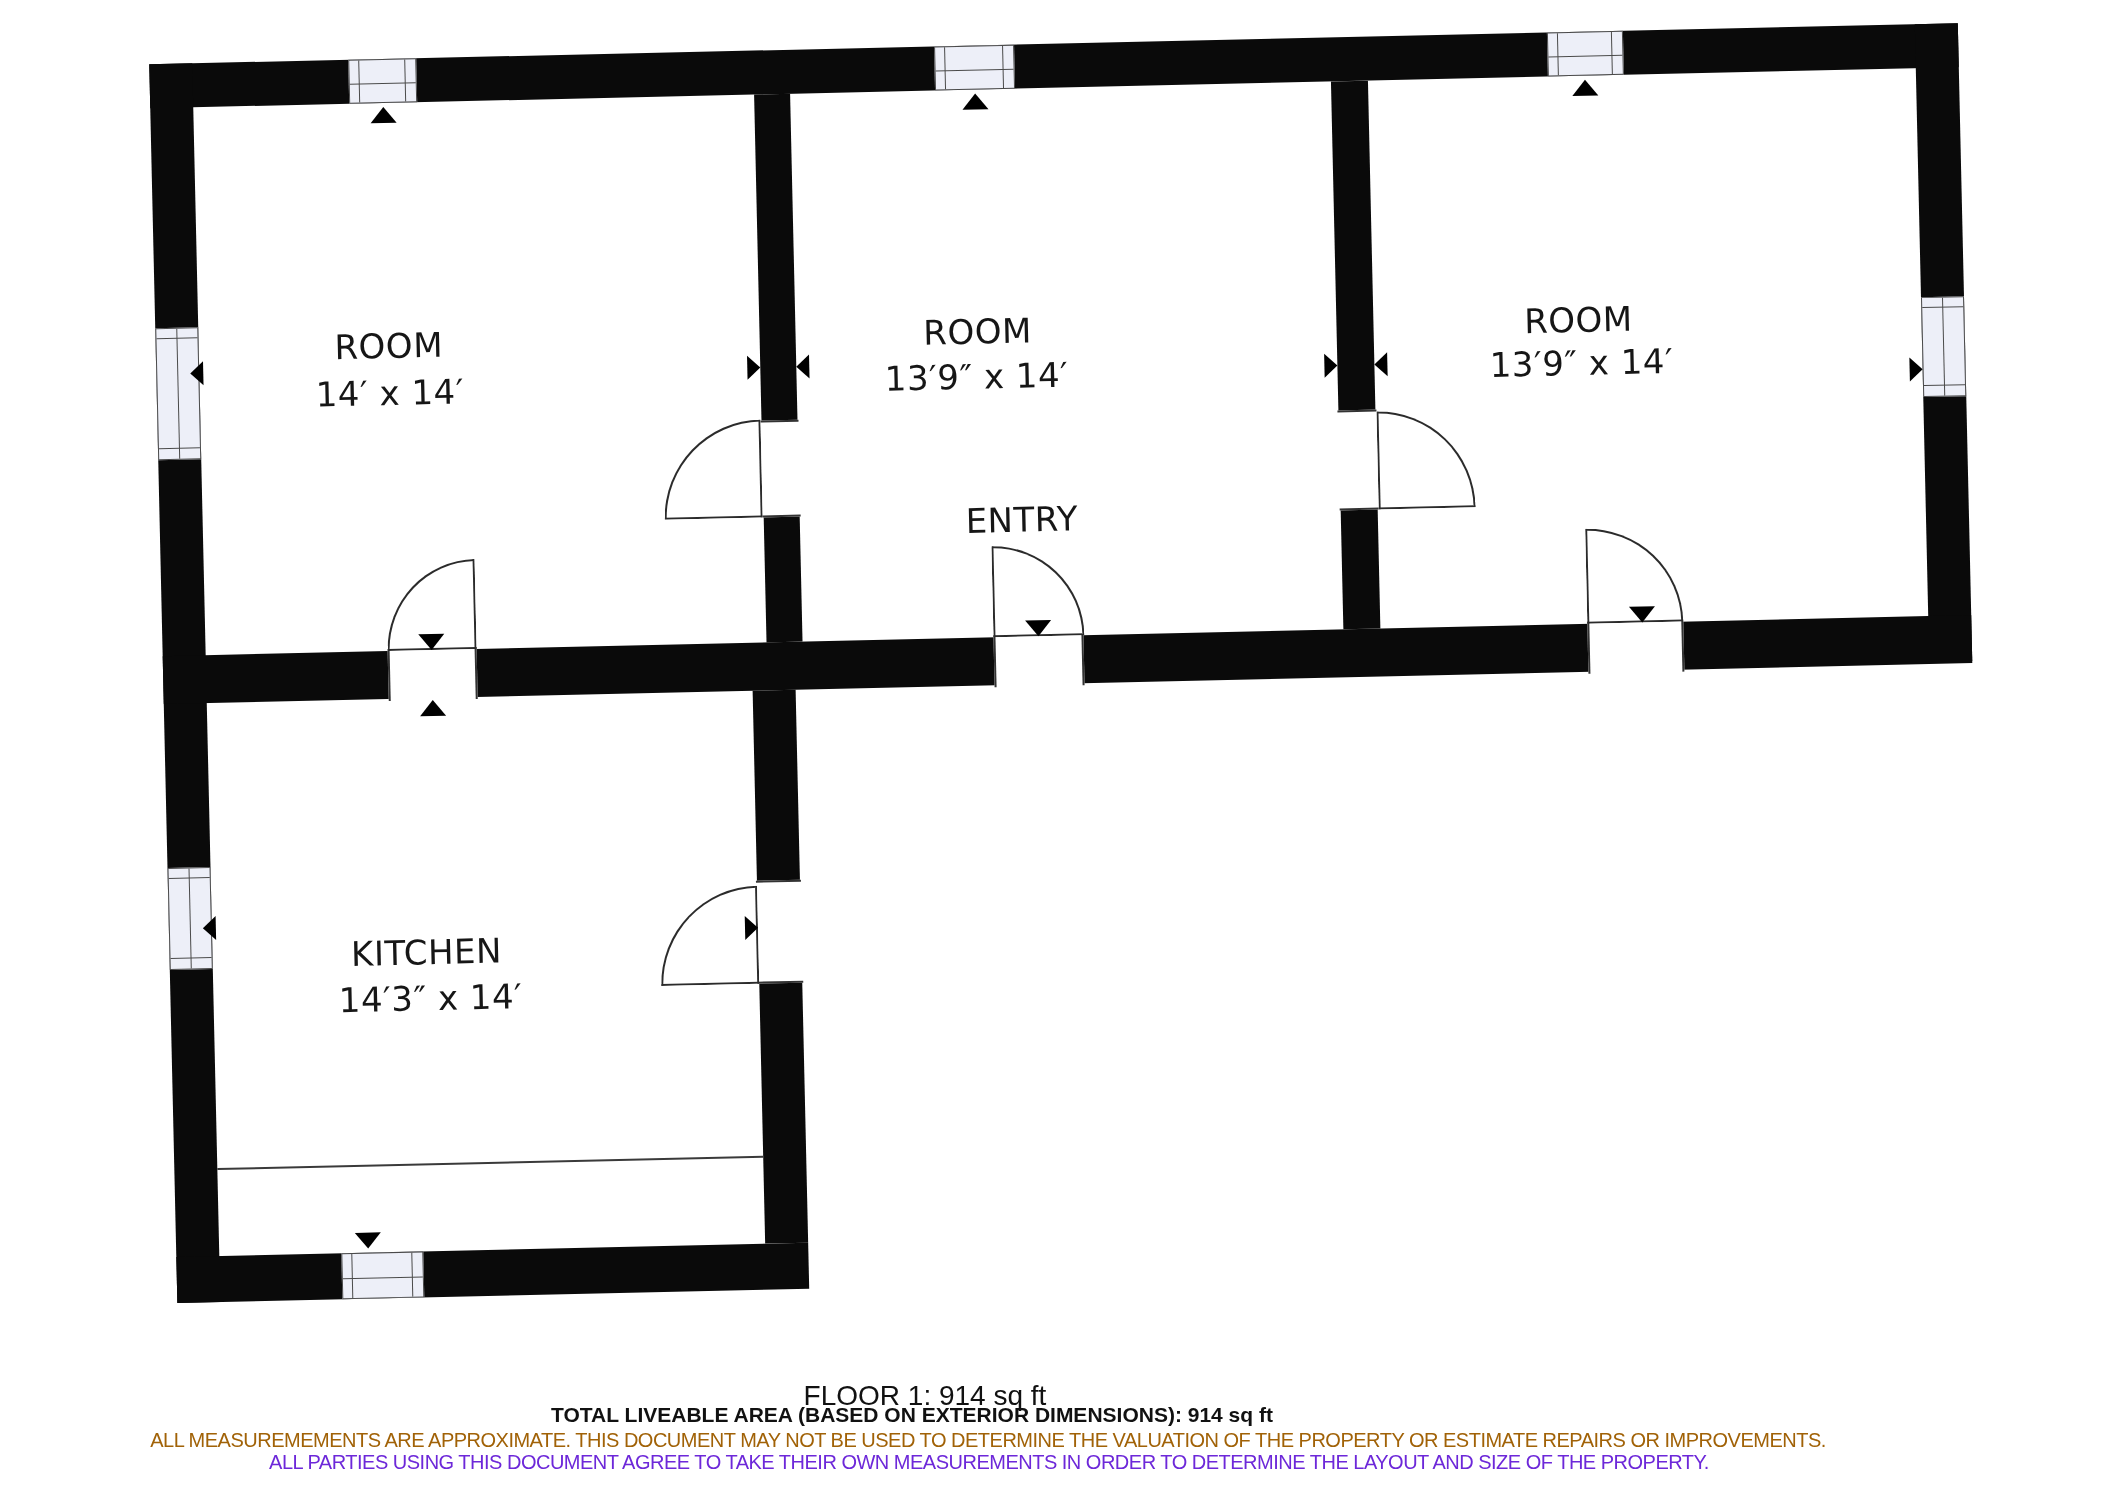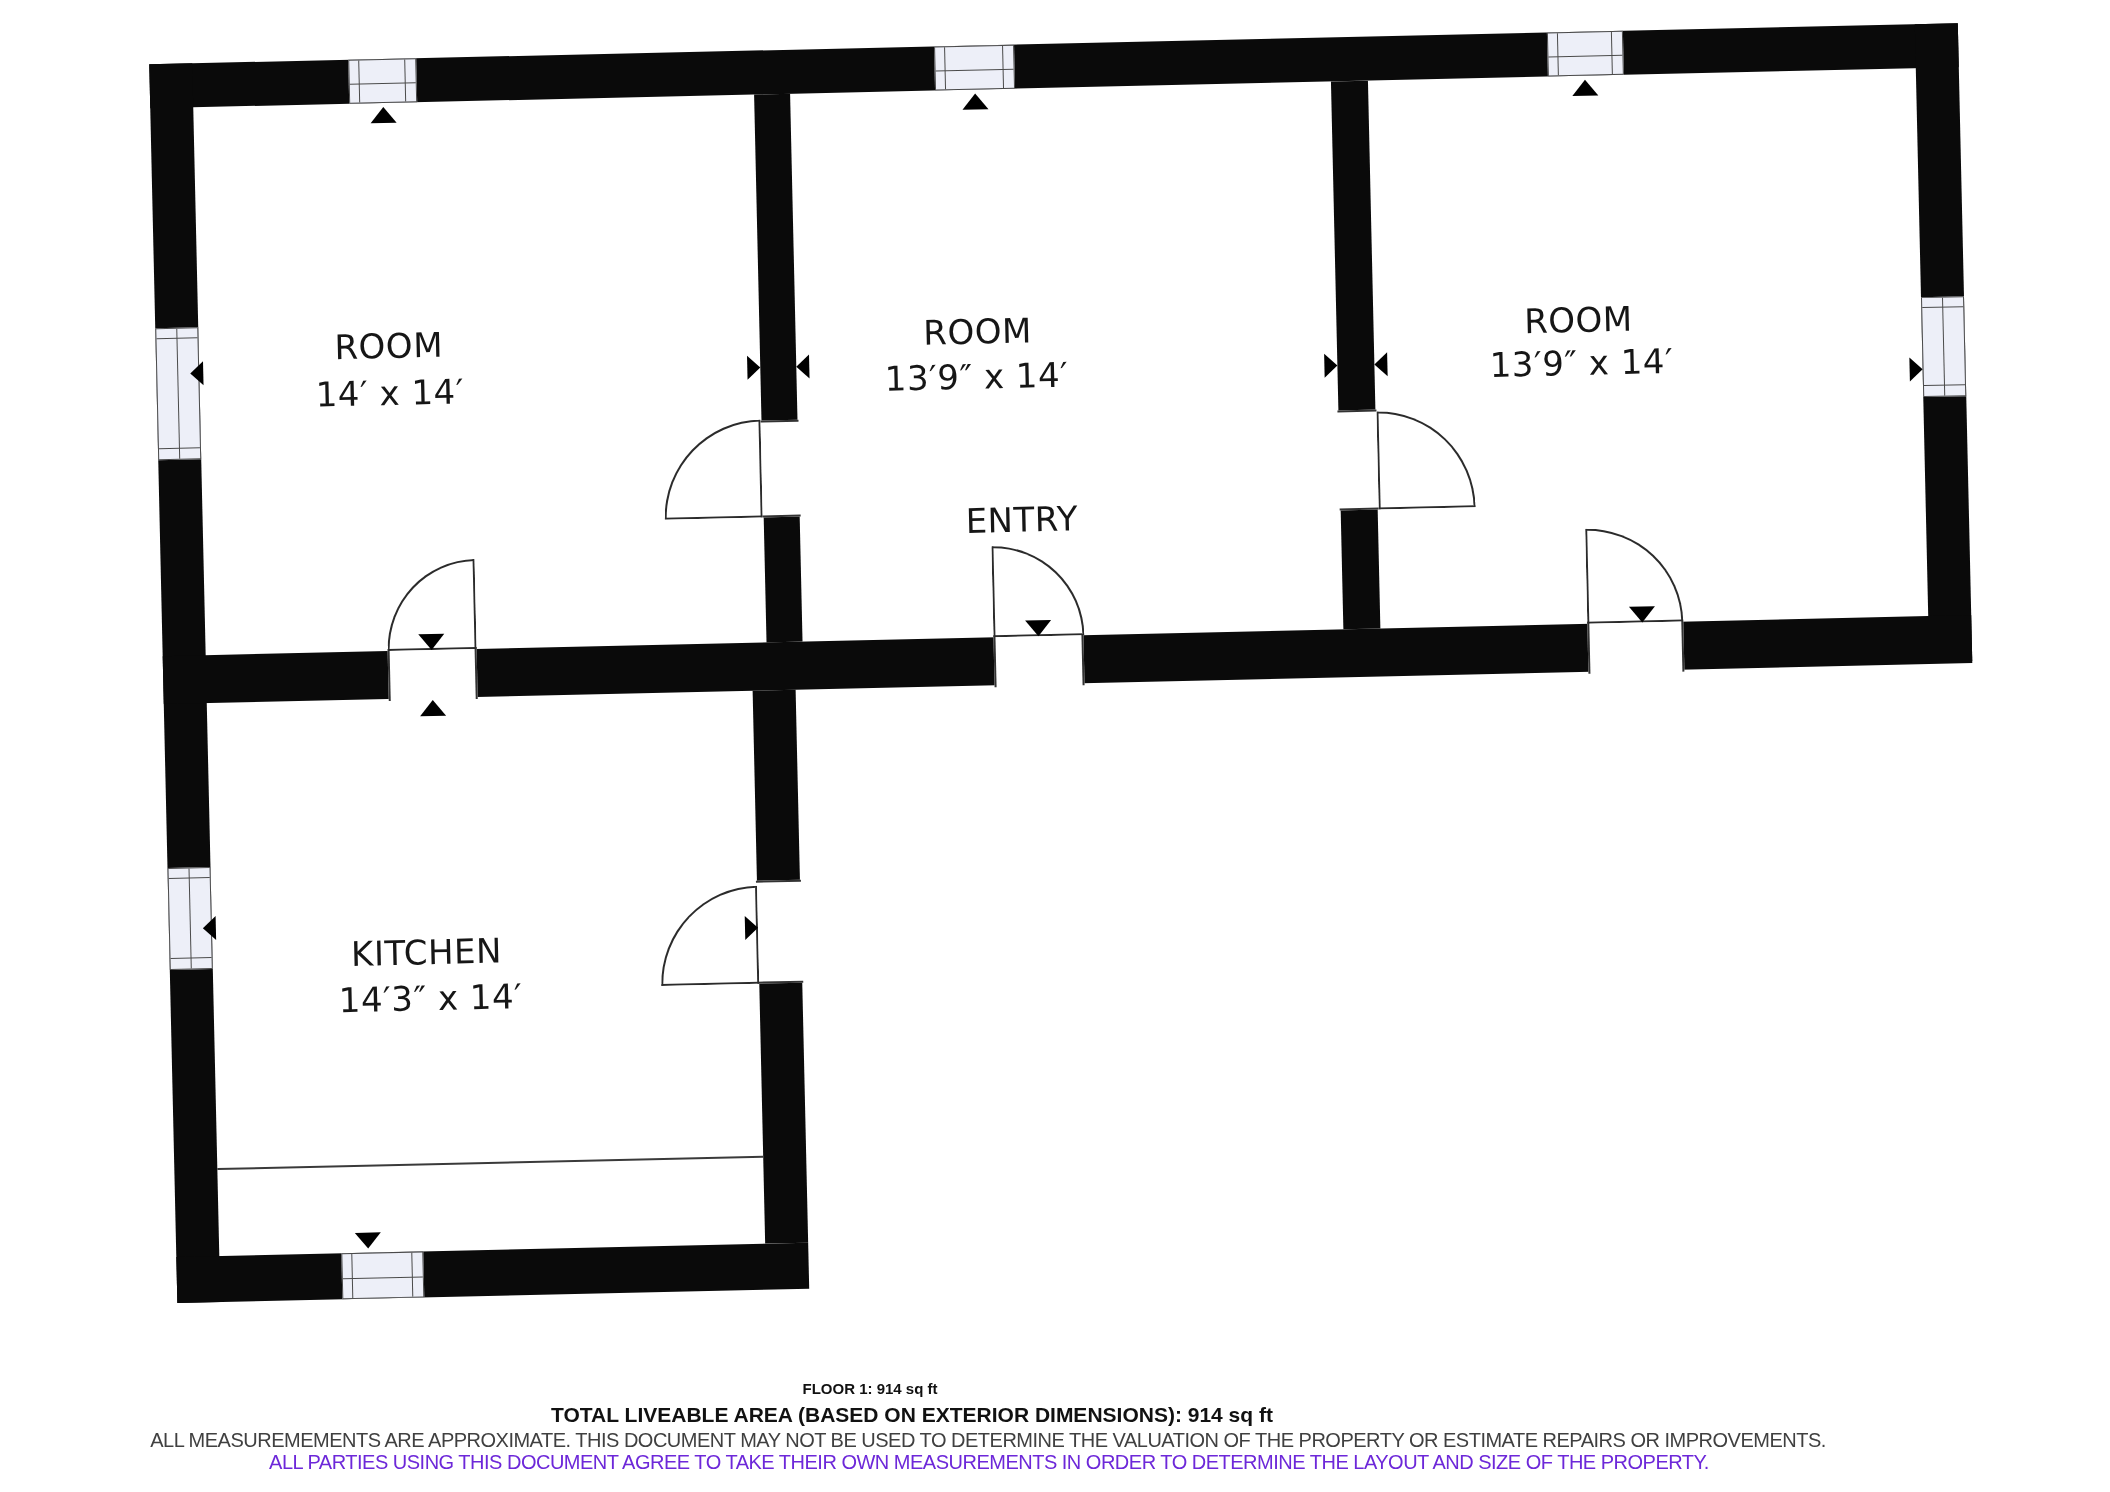--- a/index.html
+++ b/index.html
@@ -40,23 +40,23 @@
   .tri.right { border-top:12px solid transparent; border-bottom:12px solid transparent; border-left:13px solid #000; }
 
   .lbl { position:absolute; transform:translate(-50%,-50%); white-space:nowrap;
          font-size:34px; color:#161616; letter-spacing:0.5px; }
 
   .counter { position:absolute; left:206px; top:1149px; width:546px; height:0; border-top:2px solid #3a3a3a; }
 
   .f { position:absolute; transform:translateX(-50%); white-space:nowrap;
        font-family:"Liberation Sans", sans-serif; color:#111; }
   .f-address { top:1340px; left:968px; font-size:37px; letter-spacing:-1px; }
-  .f-floor   { top:1380px; left:870px; font-size:15px; font-weight:bold; }
+  .f-floor   { top:1380px; left:925px; font-size:28px; font-weight:normal; }
   .f-total   { top:1403px; left:912px; font-size:21px; font-weight:bold; }
-  .f-disc1   { top:1429px; left:988px; font-size:20px; color:#404040; letter-spacing:-0.5px; }
+  .f-disc1   { top:1429px; left:988px; font-size:20px; color:#a16207; letter-spacing:-0.5px; }
   .f-disc2   { top:1451px; left:989px; font-size:20px; color:#6d28d9; letter-spacing:-0.5px; }
 </style>
 </head>
 <body>
 
 <div class="stage">
   <div class="plan">
 
     <div class="wall" style="left:163px;top:44px;width:1809px;height:44px;"></div>
     <div class="wall" style="left:163px;top:44px;width:43px;height:1239px;"></div>

